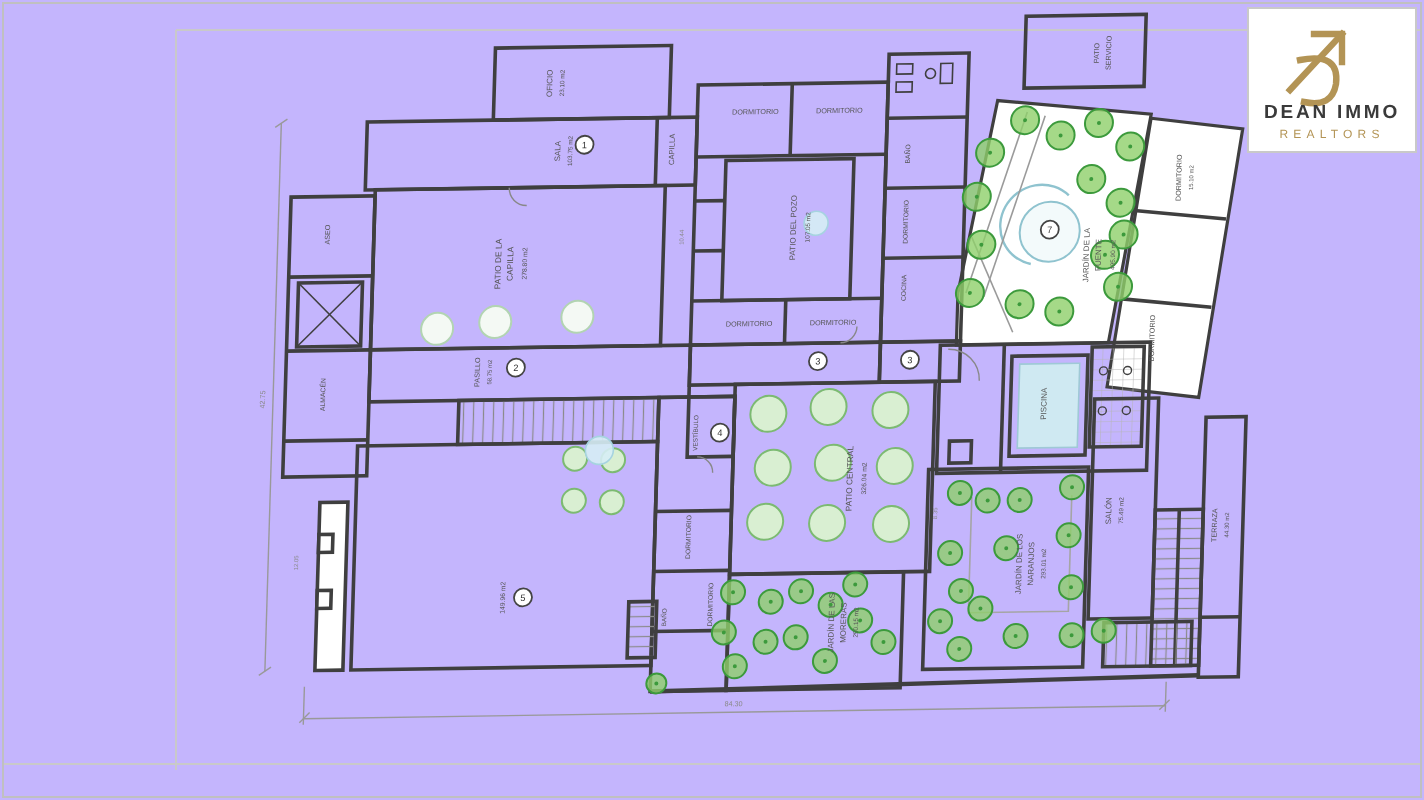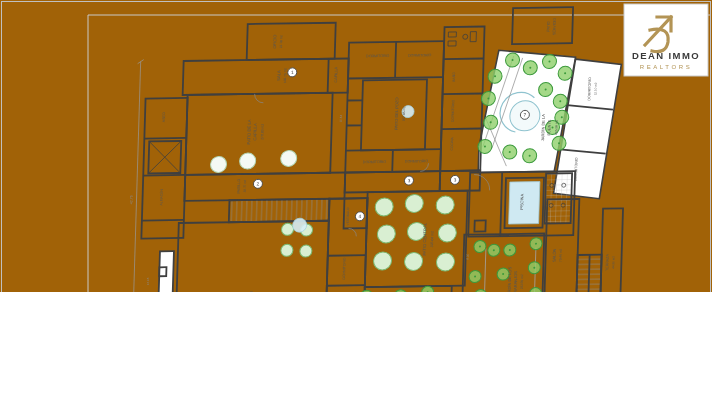--- a/index.html
+++ b/index.html
@@ -1,16 +1,16 @@
 <!DOCTYPE html>
 <html><head>
 <meta charset="utf-8">
 <style>
   html,body{margin:0;padding:0;background:#ffffff;}
-  .stage{position:relative;width:712px;height:292px;background:#a16207;overflow:hidden;
+  .stage{position:relative;width:712px;height:400px;background:#c4b5fd;overflow:hidden;
          font-family:"Liberation Sans",sans-serif;text-decoration:underline;}
   svg text{font-family:"Liberation Sans",sans-serif;}
   .brand-name{font-weight:bold;letter-spacing:1.4px;}
   .brand-tag{letter-spacing:2.6px;}
 </style>
 </head>
 <body>
 
 <div class="stage">
 <svg width="712" height="400" viewBox="0 0 712 400" xmlns="http://www.w3.org/2000/svg">

